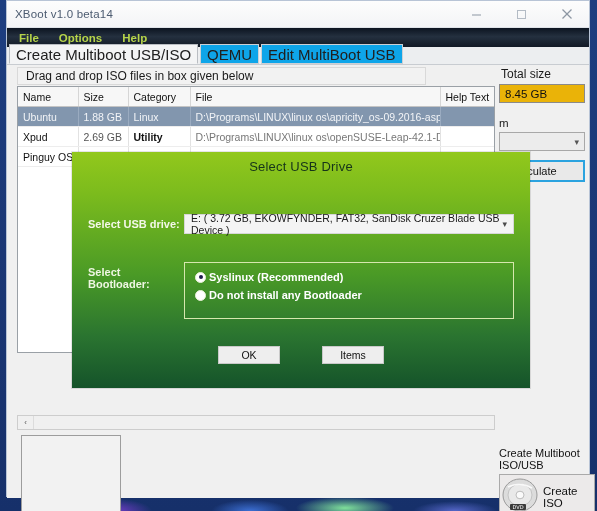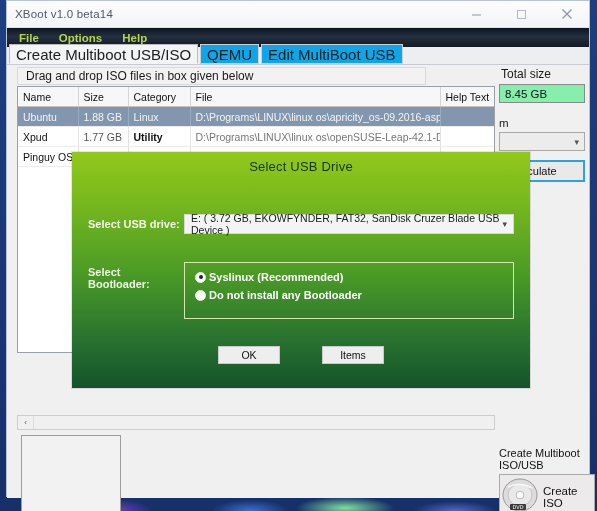--- a/index.html
+++ b/index.html
@@ -94,21 +94,21 @@
     color:#5a5a5a;font-size:8px;border-right:1px solid #dcdcdc;}
   #bottom-panel{
     position:absolute;left:14px;top:370px;width:100px;height:122px;
     background:#f2f2f2;border:1px solid #9d9d9d;box-sizing:border-box;
   }
   
   #right-col{position:absolute;left:492px;top:2px;width:86px;}
   .label-sm{font-size:12px;color:#1a1a1a;}
   #total-size-label{margin:0 0 3px 2px;}
   #total-size-box{
-    width:86px;height:19px;background:#86efac;border:1px solid #8a8a8a;box-sizing:border-box;
+    width:86px;height:19px;background:#eab308;border:1px solid #8a8a8a;box-sizing:border-box;
     font-size:11.5px;color:#111;display:flex;align-items:center;padding-left:5px;
   }
   #remove-items-btn{
     margin-top:16px;width:94px;height:30px;background:#d4d4d4;border:1px solid #c0c0c0;
     display:flex;align-items:center;gap:4px;box-sizing:border-box;padding-left:3px;
   }
   #remove-items-btn .lbl{font-size:11px;color:#707070;}
   #sys-label{margin-top:14px;font-size:11.5px;color:#1a1a1a;}
   #sys-select{
     margin-top:3px;width:86px;height:19px;background:#ececec;border:1px solid #a8a8a8;
@@ -233,21 +233,21 @@
         <tbody>
           <tr class="selected">
             <td class="c-name">Ubuntu</td>
             <td class="c-size">1.88 GB</td>
             <td class="c-cat">Linux</td>
             <td class="c-file">D:\Programs\LINUX\linux os\apricity_os-09.2016-aspen-gnome-x86_64.iso</td>
             <td class="c-help"></td>
           </tr>
           <tr>
             <td class="c-name">Xpud</td>
-            <td class="c-size">1.77 GB</td>
+            <td class="c-size">2.69 GB</td>
             <td class="c-cat">Utility</td>
             <td class="c-file">D:\Programs\LINUX\linux os\openSUSE-Leap-42.1-DVD-x86_64.iso</td>
             <td class="c-help"></td>
           </tr>
           <tr>
             <td class="c-name">Pinguy OS</td>
             <td class="c-size">2.23 GB</td>
             <td class="c-cat">Linux</td>
             <td class="c-file">D:\Programs\LINUX\linux os\deepin-15.3-amd64.iso</td>
             <td class="c-help">Pinguy OS</td>

